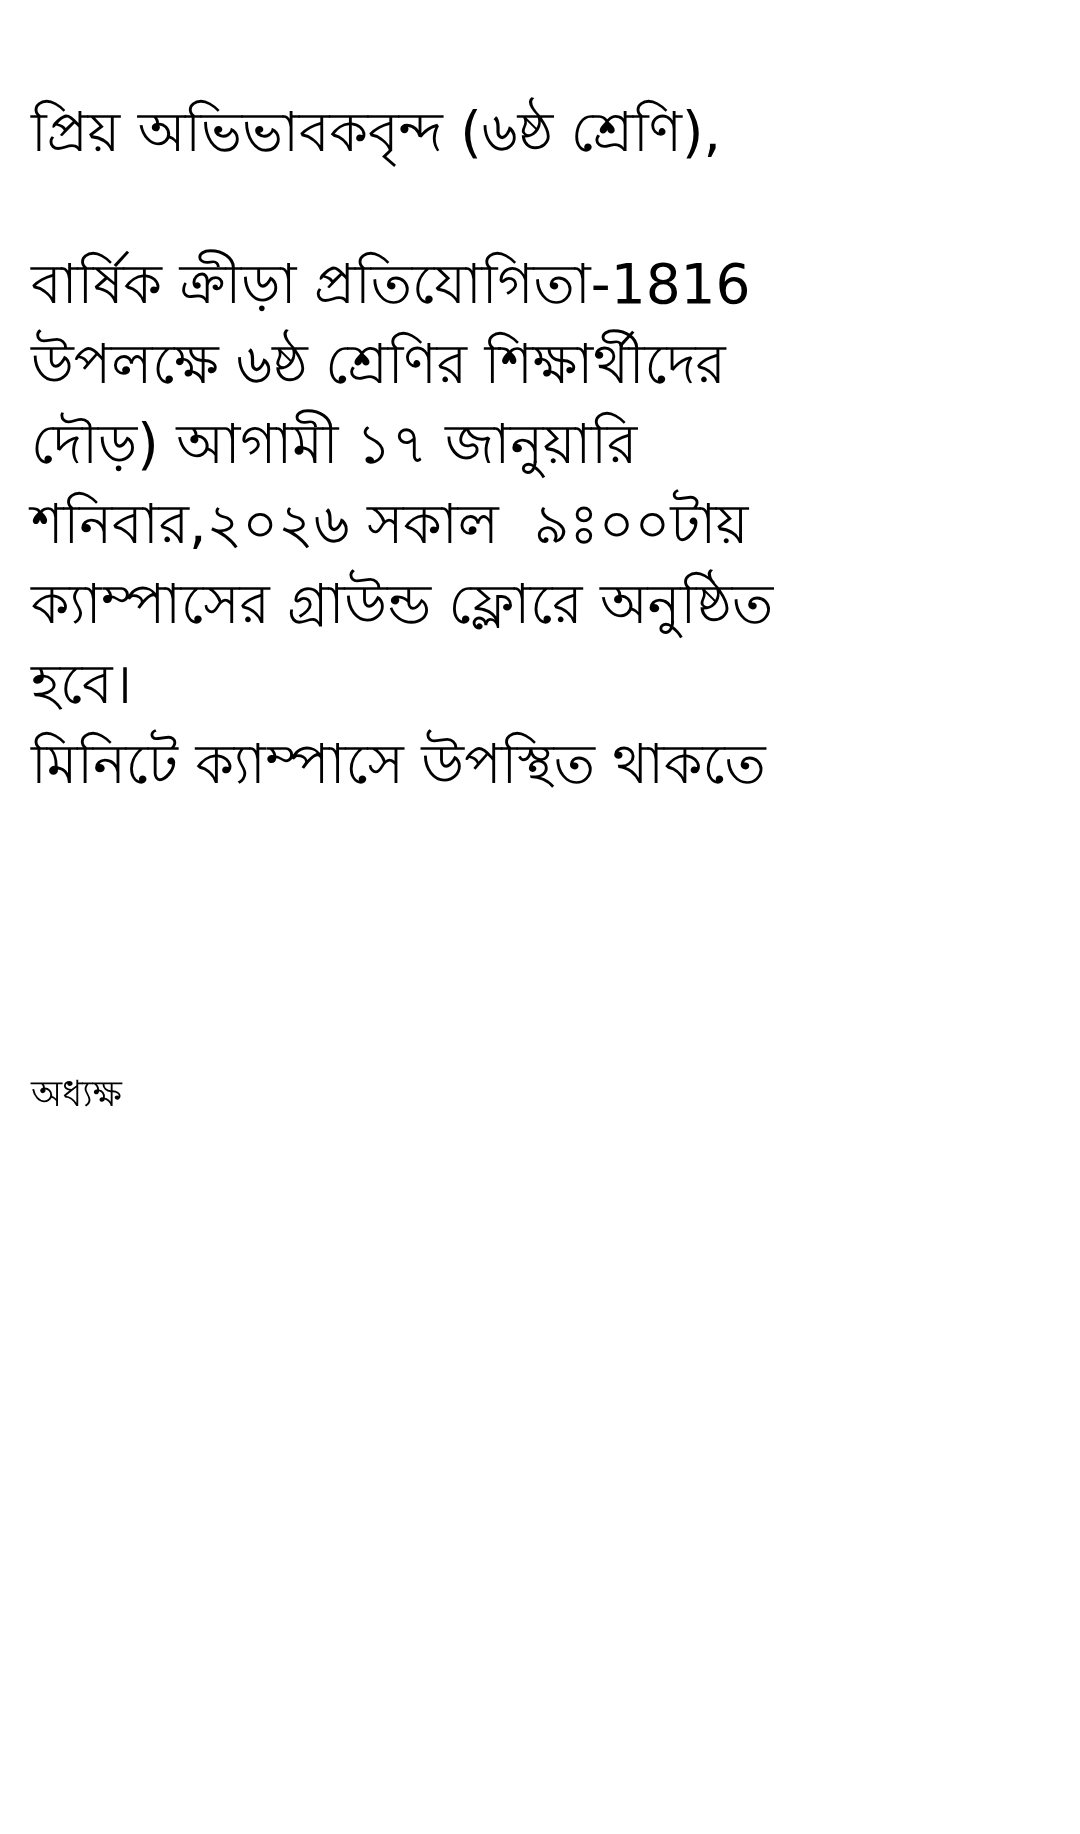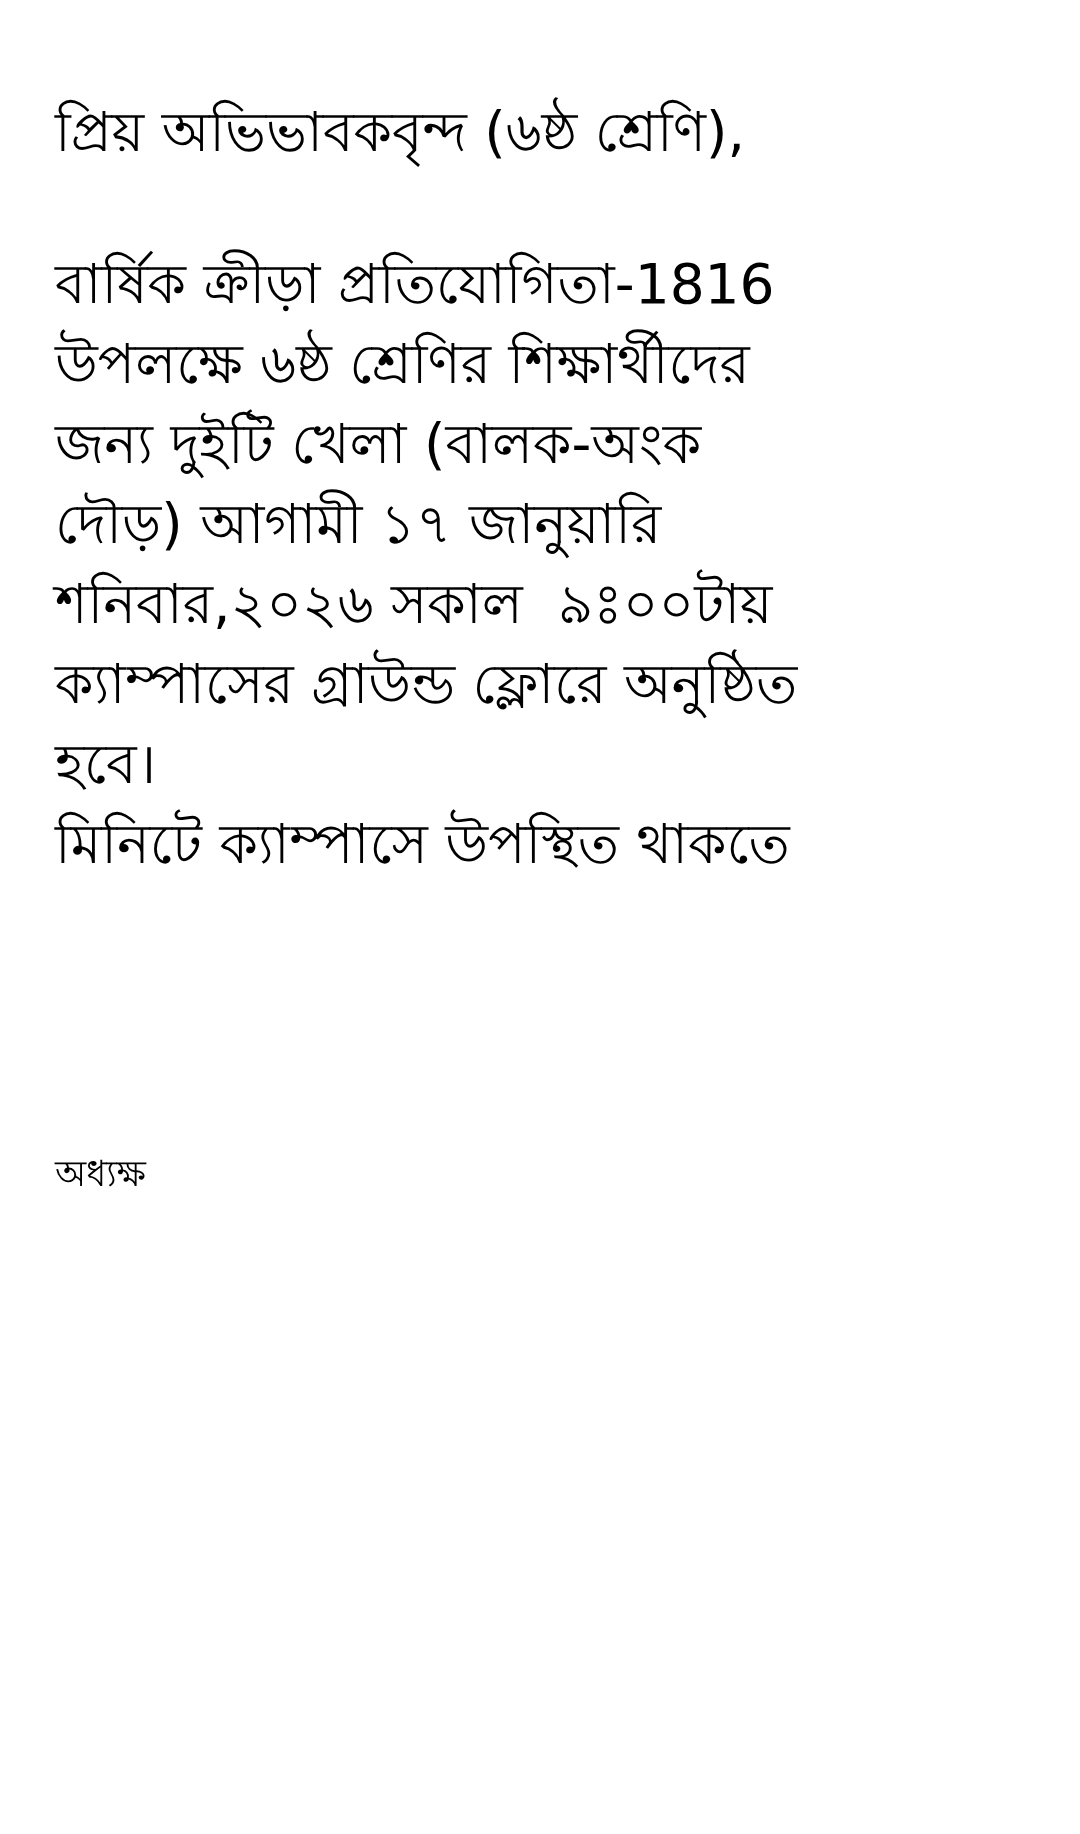--- a/index.html
+++ b/index.html
@@ -9,21 +9,21 @@
   }
   .page {
     position: relative;
     width: 1080px;
     height: 1834px;
     background: #ffffff;
     color: #000000;
     font-family: "DejaVu Sans", sans-serif;
     overflow: hidden;
     box-sizing: border-box;
-    padding: 92px 40px 0 55px;
+    padding: 92px 40px 0 31px;
   }
   .salutation {
     font-size: 55px;
     line-height: 80px;
     white-space: pre-wrap;
     font-weight: 400;
   }
   .body-paragraph {
     margin-top: 72px;
   }
@@ -44,21 +44,20 @@
 </head>
 <body>
 
 <div class="page">
 
   <div class="salutation">প্রিয় অভিভাবকবৃন্দ (৬ষ্ঠ শ্রেণি),</div>
 
   <div class="body-paragraph">
     <div class="body-line">বার্ষিক ক্রীড়া প্রতিযোগিতা-1816</div>
     <div class="body-line">উপলক্ষে ৬ষ্ঠ শ্রেণির শিক্ষার্থীদের</div>
-    <div class="body-line">জন্য দুইটি খেলা (বালক-অংক</div>
     <div class="body-line">দৌড়) আগামী ১৭ জানুয়ারি</div>
     <div class="body-line">শনিবার,২০২৬ সকাল  ৯ঃ০০টায়</div>
     <div class="body-line">ক্যাম্পাসের গ্রাউন্ড ফ্লোরে অনুষ্ঠিত</div>
     <div class="body-line">হবে।</div>
     <div class="body-line">মিনিটে ক্যাম্পাসে উপস্থিত থাকতে</div>
   </div>
 
   <div class="signature">অধ্যক্ষ</div>
 
 </div>

